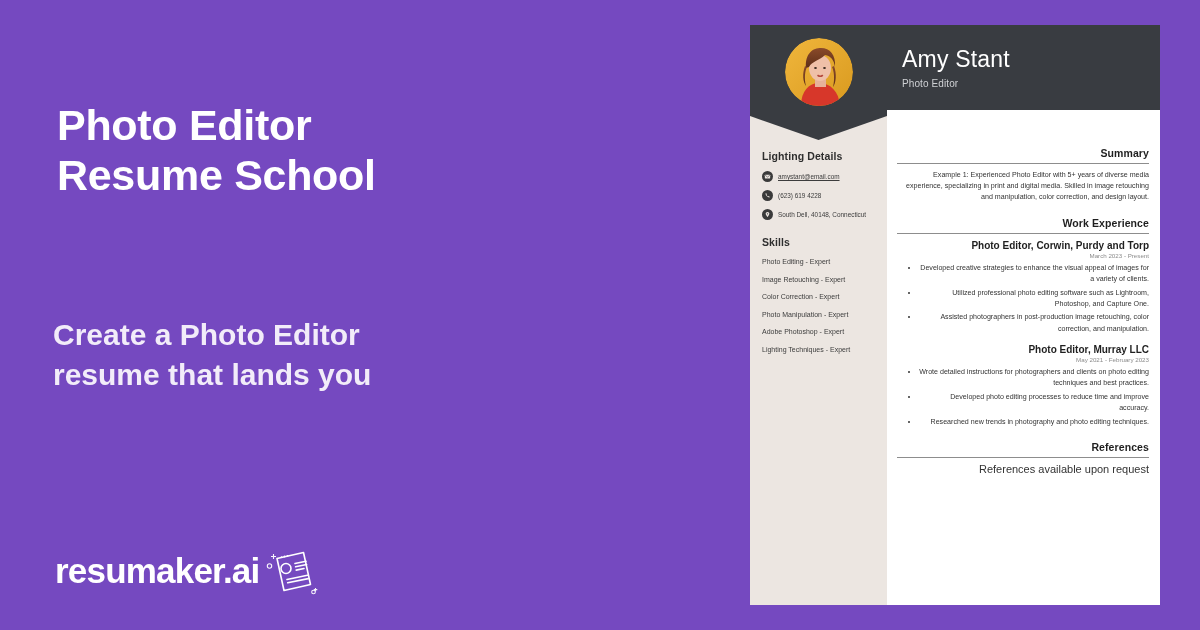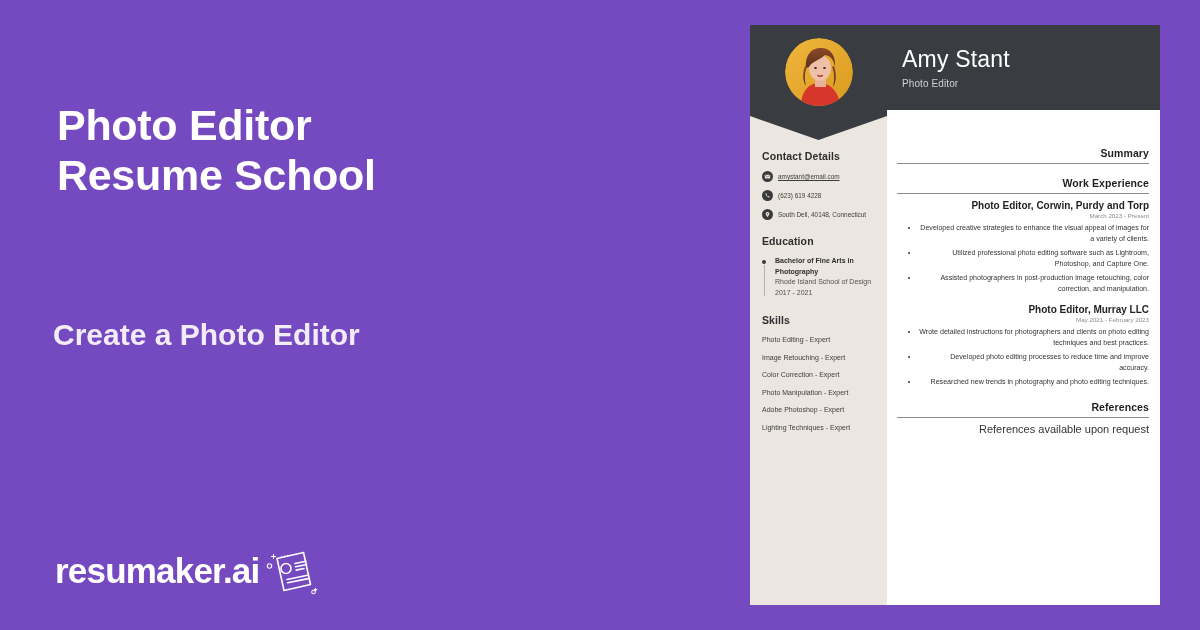--- a/index.html
+++ b/index.html
@@ -260,20 +260,21 @@
 
   <div id="promo">
 
     <div id="promo-headline">
       <span class="hl-line">Photo Editor</span>
       <span class="hl-line">Resume School</span>
     </div>
 
     <div id="promo-sub">
       <span class="sub-line">Create a Photo Editor</span>
+      <span class="sub-line">resume that lands you</span>
     </div>
 
     <div id="logo">
       <span id="logo-word">resumaker.ai</span>
       <span id="logo-mark">
         <svg viewBox="0 0 56 50" width="56" height="50" fill="none">
           <g stroke="#ffffff" stroke-width="1.6" stroke-linejoin="round" stroke-linecap="round">
             <path d="M14 12.5 L40.5 6.5 L47.5 38.5 L21 44.5 Z"></path>
             <circle cx="23" cy="22.5" r="5"></circle>
             <path d="M32 17.5 L43 15.2"></path>
@@ -338,21 +339,21 @@
 
     <div id="resume-chevron">
       <svg viewBox="0 0 137 30" width="137" height="30" preserveAspectRatio="none">
         <polygon points="0,0 137,0 137,6 68.5,30 0,6" fill="#393c41"></polygon>
       </svg>
     </div>
 
     <div id="sidebar-content">
 
       <div>
-        <div class="side-heading">Contact Details</div>
+        <div class="side-heading">Lighting Details</div>
 
         <div class="contact-row">
           <span class="contact-ico">
             <svg viewBox="0 0 10 10" width="7" height="7">
                 <rect x="1.2" y="2.6" width="7.6" height="5.2" rx="0.6" fill="#ece6e1"></rect>
                 <path d="M1.6 3.2 L5 5.8 L8.4 3.2" stroke="#3a3a3a" stroke-width="0.8" fill="none"></path>
               </svg>
           </span>
           <span class="contact-text link">amystant@email.com</span>
         </div>
@@ -370,46 +371,37 @@
           <span class="contact-ico">
             <svg viewBox="0 0 10 10" width="7" height="7">
                 <path d="M5 1.5 C6.5 1.5 7.6 2.6 7.6 4 C7.6 5.8 5 8.6 5 8.6 C5 8.6 2.4 5.8 2.4 4 C2.4 2.6 3.5 1.5 5 1.5 Z" fill="#ece6e1"></path>
                 <circle cx="5" cy="4" r="0.95" fill="#3a3a3a"></circle>
               </svg>
           </span>
           <span class="contact-text">South Dell, 40148, Connecticut</span>
         </div>
       </div>
 
-      <div id="education-block">
-        <div class="side-heading">Education</div>
-        <div class="edu-entry">
-          <span class="edu-dot"></span>
-          <span class="edu-line"></span>
-          <div class="edu-degree">Bachelor of Fine Arts in Photography</div>
-          <div class="edu-school">Rhode Island School of Design</div>
-          <div class="edu-dates">2017 - 2021</div>
-        </div>
-      </div>
 
       <div id="skills-block">
         <div class="side-heading">Skills</div>
         <div class="skill-item">Photo Editing - Expert</div>
         <div class="skill-item">Image Retouching - Expert</div>
         <div class="skill-item">Color Correction - Expert</div>
         <div class="skill-item">Photo Manipulation - Expert</div>
         <div class="skill-item">Adobe Photoshop - Expert</div>
         <div class="skill-item">Lighting Techniques - Expert</div>
       </div>
     </div>
 
     <div id="resume-main">
 
       <div class="main-section">
         <div class="sec-heading">Summary</div>
+        <div class="sec-para">Example 1: Experienced Photo Editor with 5+ years of diverse media experience, specializing in print and digital media. Skilled in image retouching and manipulation, color correction, and design layout.</div>
       </div>
 
       <div class="main-section">
         <div class="sec-heading">Work Experience</div>
 
         <div class="job">
           <div class="job-title">Photo Editor, Corwin, Purdy and Torp</div>
           <div class="job-dates">March 2023 - Present</div>
           <ul class="job-bullets">
             <li>Developed creative strategies to enhance the visual appeal of images for a variety of clients.</li>

